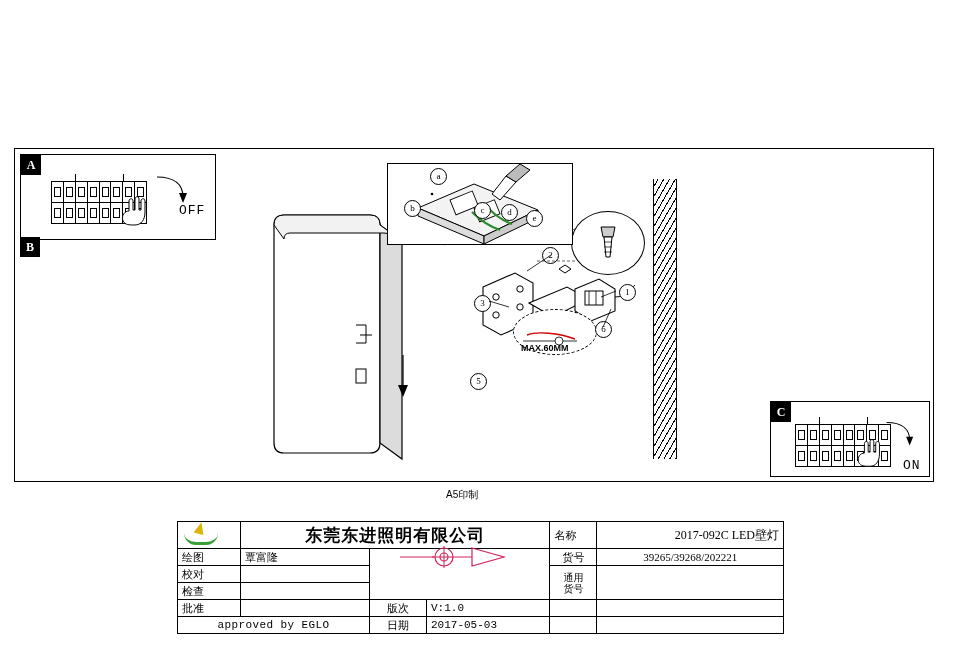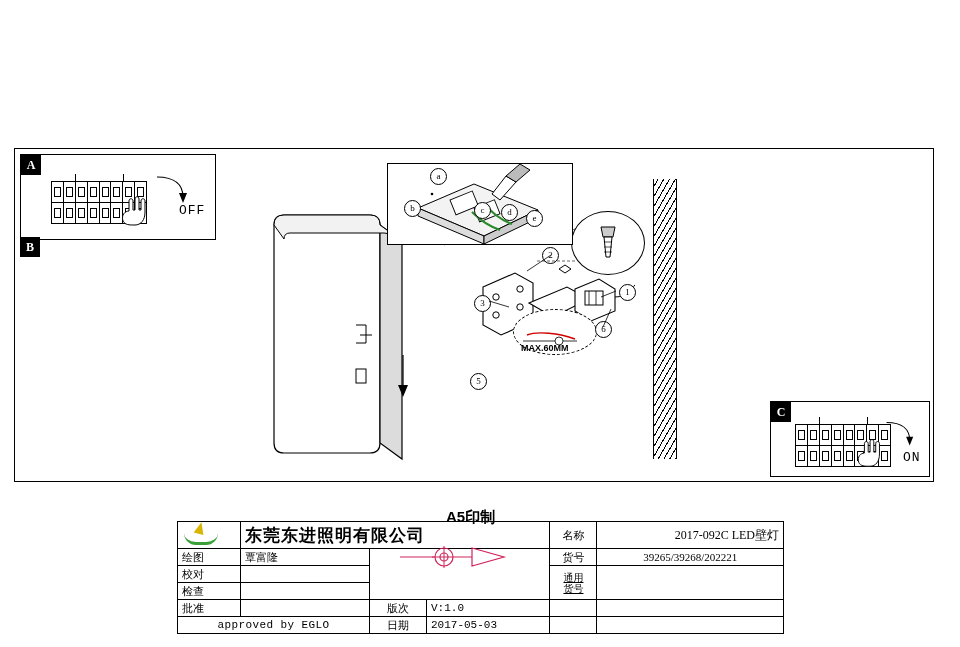--- a/index.html
+++ b/index.html
@@ -169,24 +169,23 @@
     position: absolute;
     left: 62px; top: 262px;
     font-family: "Liberation Serif", serif;
     font-size: 13px;
     line-height: 18px;
   }
 
   
   .a5 {
     position: absolute;
-    left: 446px; top: 508px;
+    left: 446px; top: 488px;
     font-family: "Liberation Sans", sans-serif;
-    font-size: 15px;
-    font-weight: bold;
+    font-size: 10px;
   }
 
   
   .titleblock {
     position: absolute;
     left: 177px; top: 521px;
     width: 607px;
     border-collapse: collapse;
     font-family: "Liberation Serif", serif;
     font-size: 11px;
@@ -194,21 +193,21 @@
   .titleblock td {
     border: 1px solid #000;
     padding: 0 4px;
     height: 16px;
     vertical-align: middle;
     white-space: nowrap;
   }
   .tb-company {
     font-size: 17px;
     font-weight: bold;
-    text-align: left;
+    text-align: center;
     letter-spacing: 1px;
   }
   .tb-logo {
     width: 40px;
     text-align: center;
   }
   .eglo-logo {
     position: relative;
     width: 38px; height: 26px;
   }
@@ -233,36 +232,36 @@
     left: 0; top: 19px;
     width: 38px;
     text-align: center;
     font-size: 4px;
     color: #3aa03a;
     letter-spacing: 0.3px;
     font-family: "Liberation Sans", sans-serif;
   }
   .tb-label { width: 54px; }
   .tb-center { text-align: center; }
-  .tb-name { width: 38px; text-align: center; font-family: Liberation Serif, serif; }
+  .tb-name { width: 38px; text-align: left; font-family: Liberation Serif, serif; }
   .tb-prod { text-align: right; font-size: 12px; }
   .approved {
     text-align: center;
     font-family: "Liberation Mono", monospace;
     font-size: 11px;
     letter-spacing: 0.4px;
   }
   .tb-vernum { font-family: "Liberation Mono", monospace; }
   .stamp {
     position: relative;
     height: 16px;
   }
   .stamp-svg { position: absolute; left: 50%; top: -7px; transform: translateX(-50%); }
   .mono { font-family: Liberation Serif, serif; }
-  .two-line { line-height: 11px; font-size: 10px; text-align: center; text-decoration: underline; }
+  .two-line { line-height: 11px; font-size: 10px; text-align: center; }
 </style>
 </head>
 <body>
 
 <div class="page">
 
   <div class="illus-frame">
 
     <div class="inset" id="insetA">
       <div class="inset-label corner">A</div>
@@ -449,21 +448,21 @@
         </svg>
       </div>
 
       <div class="curve-arrow" style="left:112px; top:16px;">
         <svg width="32" height="32" viewBox="0 0 36 34">
           <path d="M4 4 C22 4 30 12 30 24" fill="none" stroke="#000" stroke-width="1.2"></path>
           <path d="M30 30 L26 20 L34 20 Z" fill="#000"></path>
         </svg>
       </div>
 
-      <div class="onoff-text" style="left:132px; top:48px;">ON</div>
+      <div class="onoff-text" style="left:132px; top:56px;">ON</div>
     </div>
 
 
   </div>
 
   <div class="a5">A5印制</div>
 
   <table class="titleblock">
     <tbody>
       <tr>

